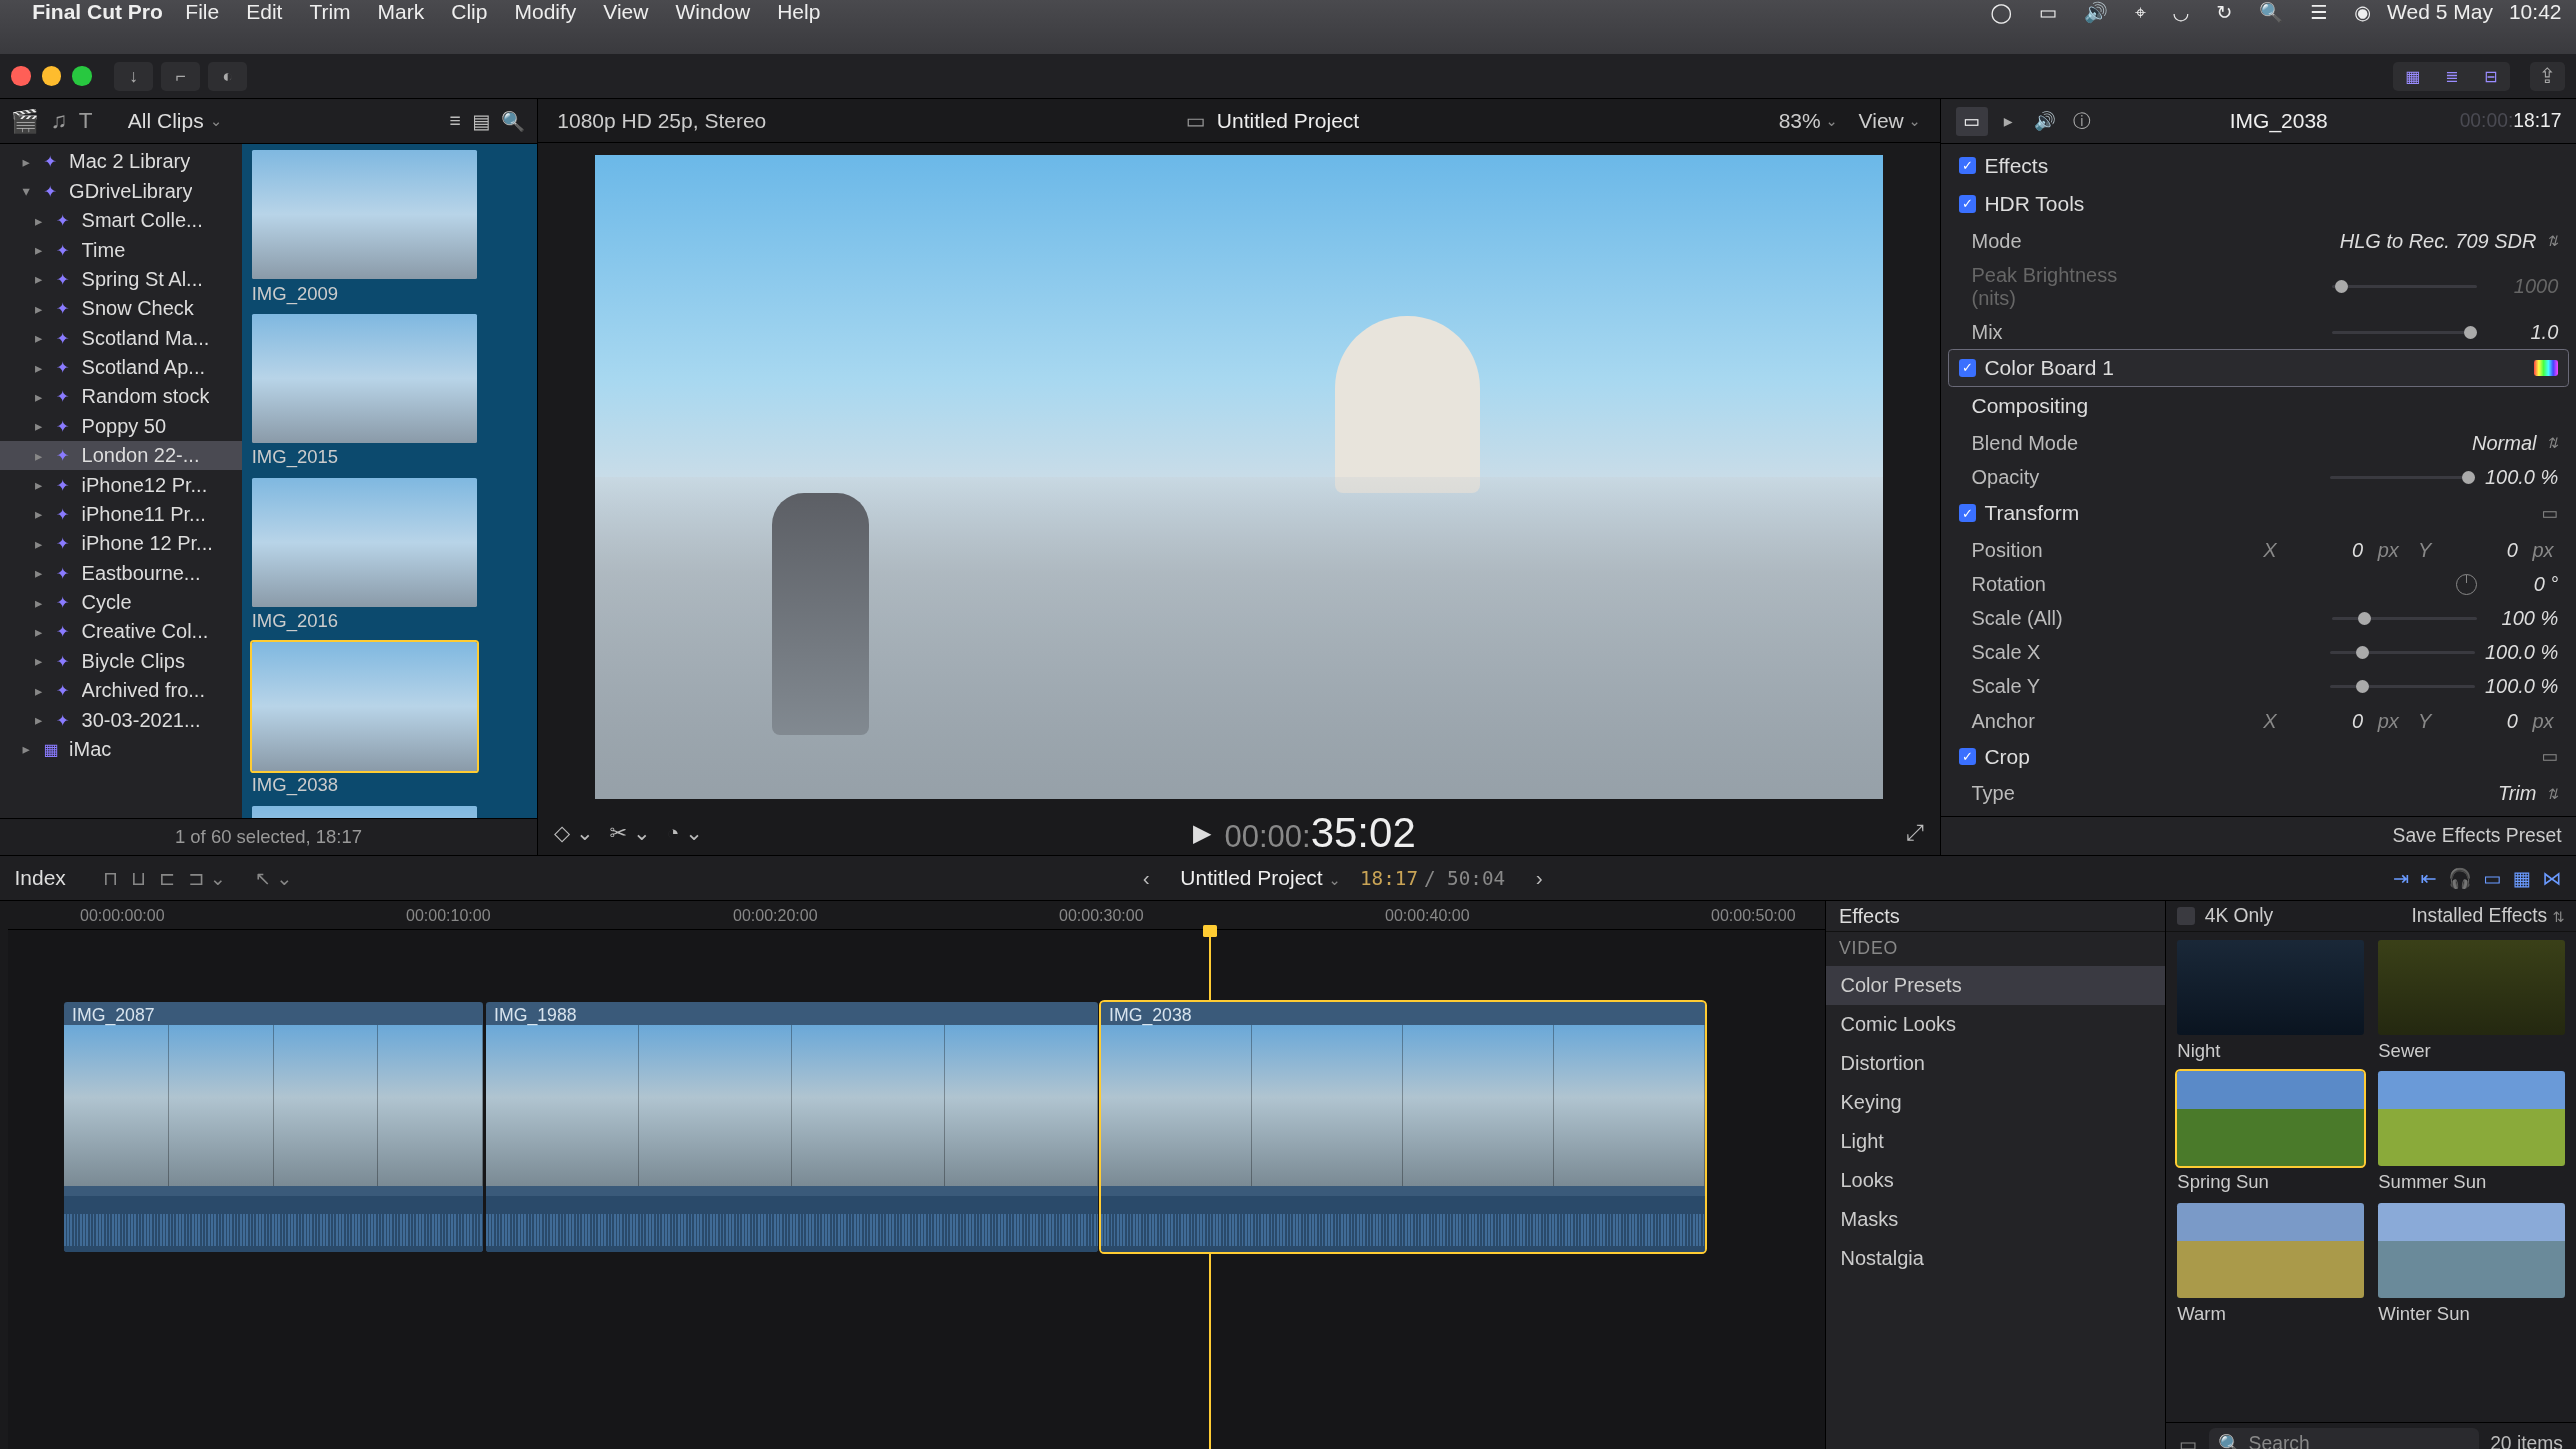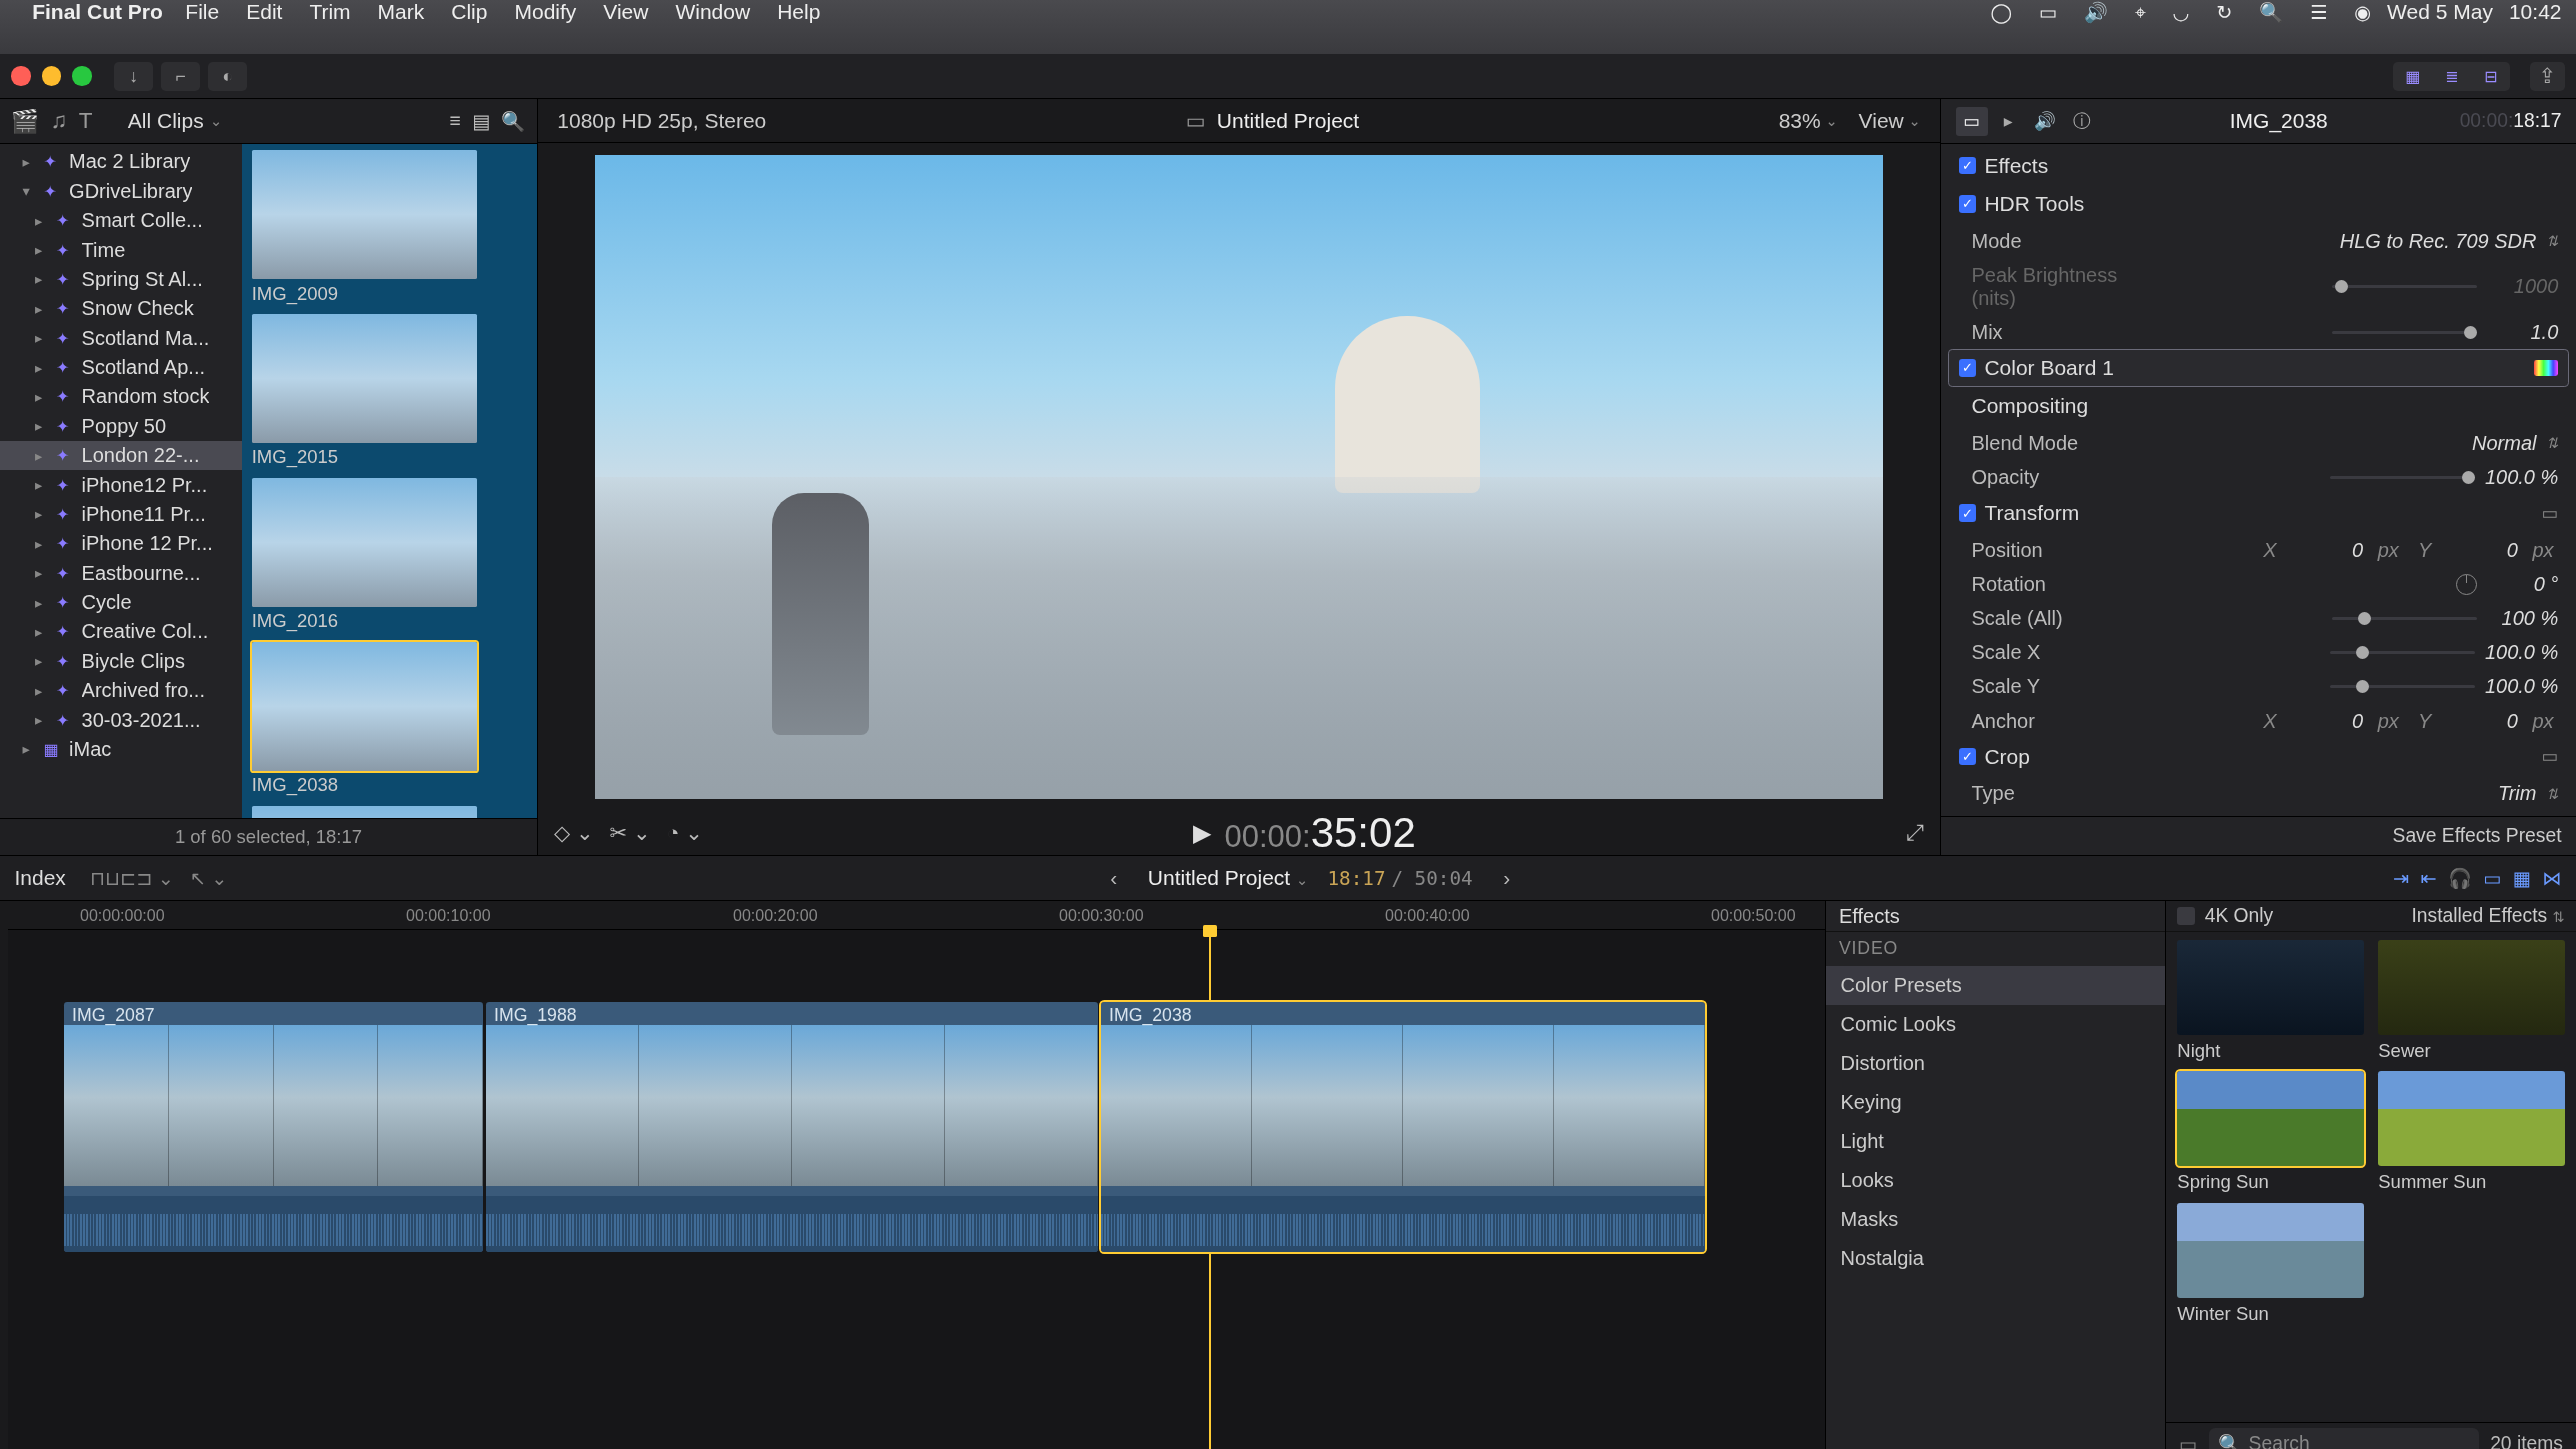--- a/index.html
+++ b/index.html
@@ -109,21 +109,21 @@
 .dropdown-val { color:#ddd; }
 .chev { color:#888; font-size:14.5px; }
 .xy-lbl { color:#888; margin:0 4.8px; }
 .rect-ico { color:#888; font-size:17.7px; }
 .rainbow { width:24px; height:16px; background:linear-gradient(90deg,#f44,#ff4,#4f4,#4ff,#44f,#f4f); border-radius:2.4px; }
 
 .insp-ftr { height:39px; display:flex; align-items:center; justify-content:flex-end; padding:0 14.5px; border-top:0.8px solid #000; }
 .save-preset { color:#ccc; font-size:19.3px; }
 
 
-.tl-toolbar { height:45px; background:#1f1f22; display:flex; align-items:center; padding:0 14.5px; border-bottom:0.8px solid #000; }
+.tl-toolbar { height:45px; background:#1f1f22; display:flex; align-items:center; padding:0 14.5px; border-bottom:0.8px solid #000; gap:13px; }
 .tl-index { color:#ddd; font-size:21px; margin-right:24px; }
 .tl-ico { color:#888; font-size:19.3px; }
 .tl-center { flex:1; display:flex; align-items:center; justify-content:center; gap:19.3px; }
 .tl-proj-name { color:#eee; font-size:21px; }
 .tl-proj-time { color:#c9a456; font-size:19.3px; font-family:"SF Mono",Menlo,monospace; }
 .tl-proj-dur { color:#888; font-size:19.3px; font-family:"SF Mono",Menlo,monospace; }
 .tl-nav { color:#bbb; font-size:21px; padding:0 11.3px; }
 .tl-right { display:flex; gap:11.3px; }
 .tl-right span { color:#6a9aff; font-size:19.3px; }
 
@@ -674,20 +674,24 @@
           </div>
           <div class="fx-item sel">
             <div class="thumb t-spring"></div>
             <div class="lbl">Spring Sun</div>
           </div>
           <div class="fx-item">
             <div class="thumb t-summer"></div>
             <div class="lbl">Summer Sun</div>
           </div>
           <div class="fx-item">
+            <div class="thumb t-warm"></div>
+            <div class="lbl">Warm</div>
+          </div>
+          <div class="fx-item">
             <div class="thumb t-winter"></div>
             <div class="lbl">Winter Sun</div>
           </div>
         </div>
       <div class="fx-ftr">
         <span>▭</span>
         <div class="fx-search">
             <span>🔍</span>
             <span>Search</span>
           </div>

